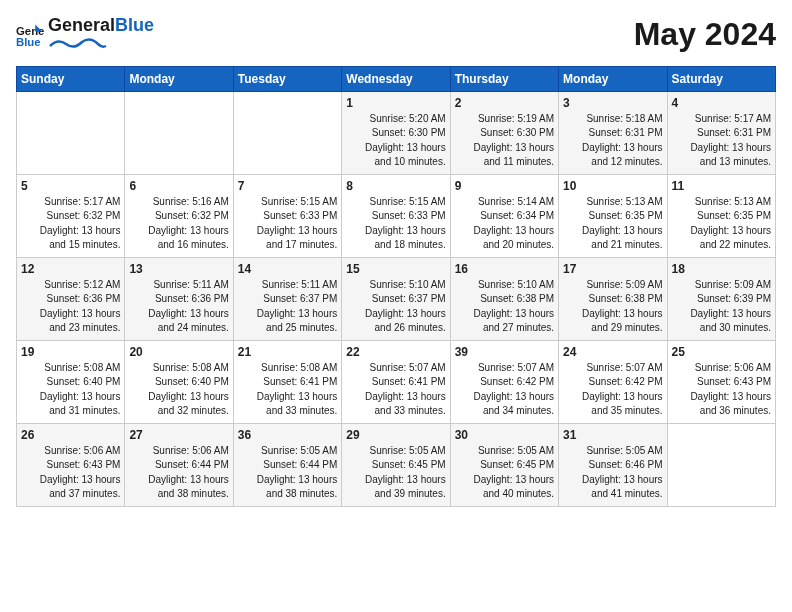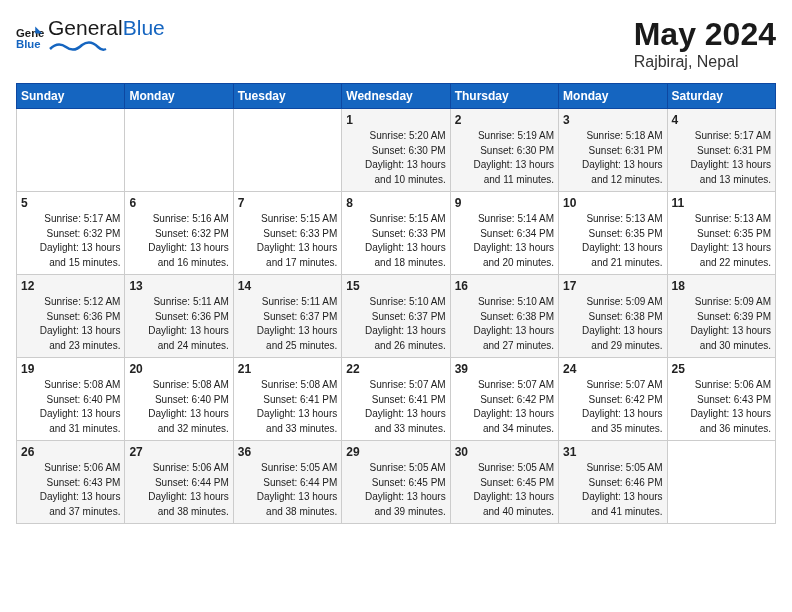--- a/index.html
+++ b/index.html
@@ -80,31 +80,30 @@
 <body>
 
 <div class="header">
   <div class="logo">
     <svg class="logo-icon" viewBox="0 0 32 32" xmlns="http://www.w3.org/2000/svg">
       <text x="0" y="16" font-size="13" font-weight="bold" fill="#1a1a1a">General</text>
       <text x="0" y="28" font-size="13" font-weight="bold" fill="#1565c0">Blue</text>
       <polygon points="22,4 30,12 22,12" fill="#1565c0"></polygon>
     </svg>
     <div>
-      <div style="font-size:21px;font-weight:normal;line-height:1.1;">
+      <div style="font-size:18px;font-weight:bold;line-height:1.1;">
         <span style="color:#1a1a1a;">General</span><span style="color:#1565c0;">Blue</span>
       </div>
       <svg width="60" height="14" viewBox="0 0 60 14">
         <path d="M2,10 Q10,2 18,8 Q26,14 34,6 Q42,0 50,8 Q54,12 58,10" stroke="#1565c0" stroke-width="2.5" fill="none"></path>
       </svg>
     </div>
   </div>
   <div class="title-block">
     <div class="month-year">May 2024</div>
-    <div class="location">Rajbiraj, Nepal</div>
   </div>
 </div>
 
 <table>
   <thead>
     <tr>
       <th>Sunday</th>
       <th>Monday</th>
       <th>Tuesday</th>
       <th>Wednesday</th>

